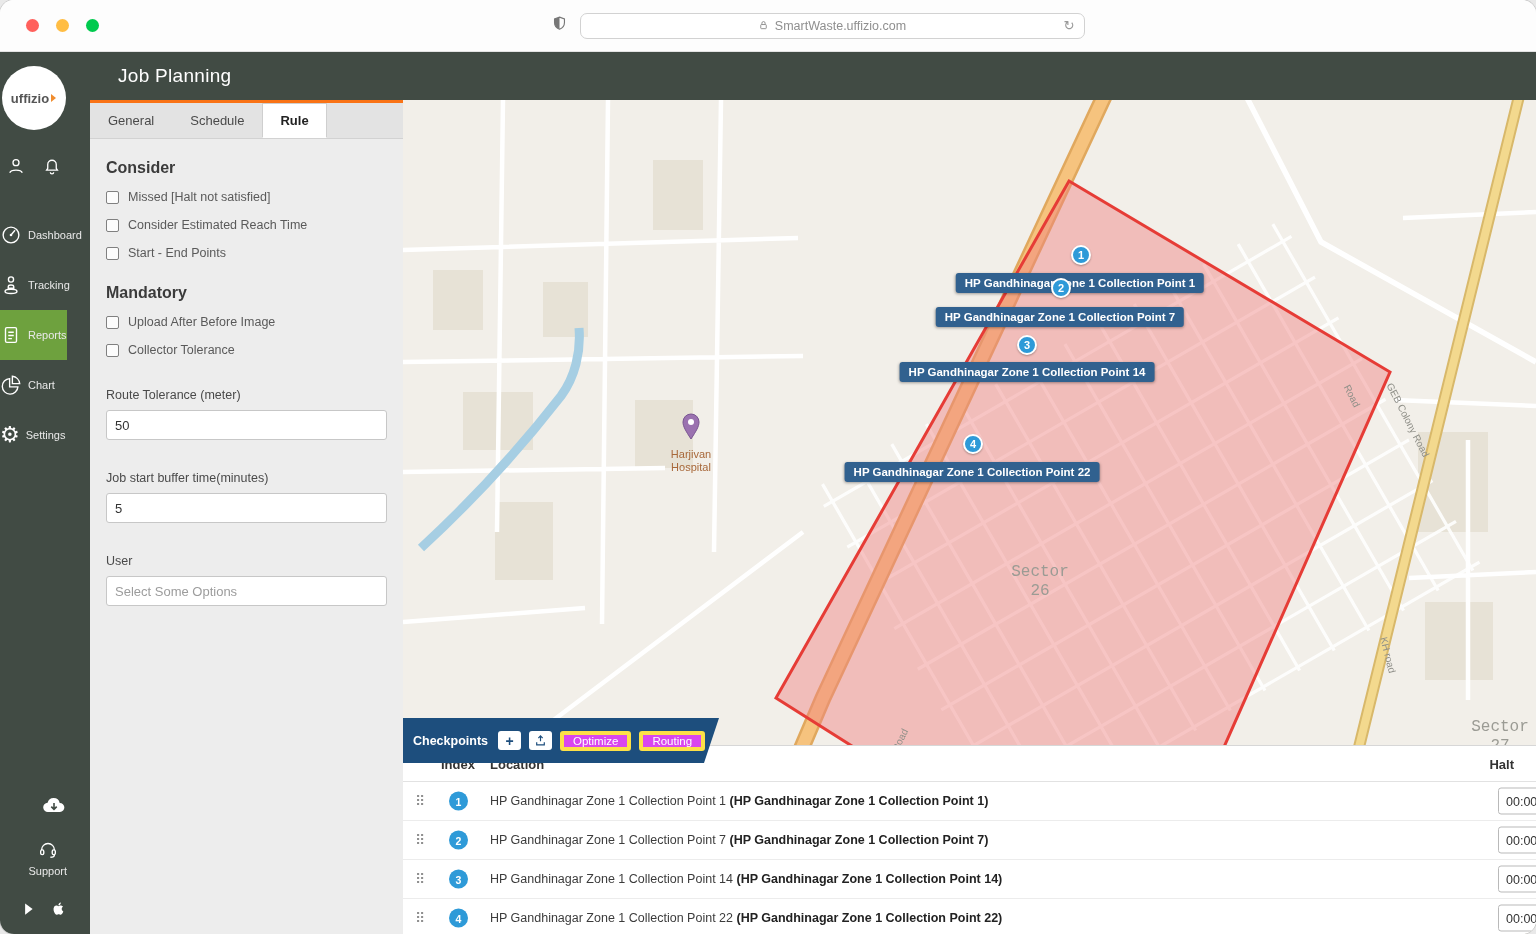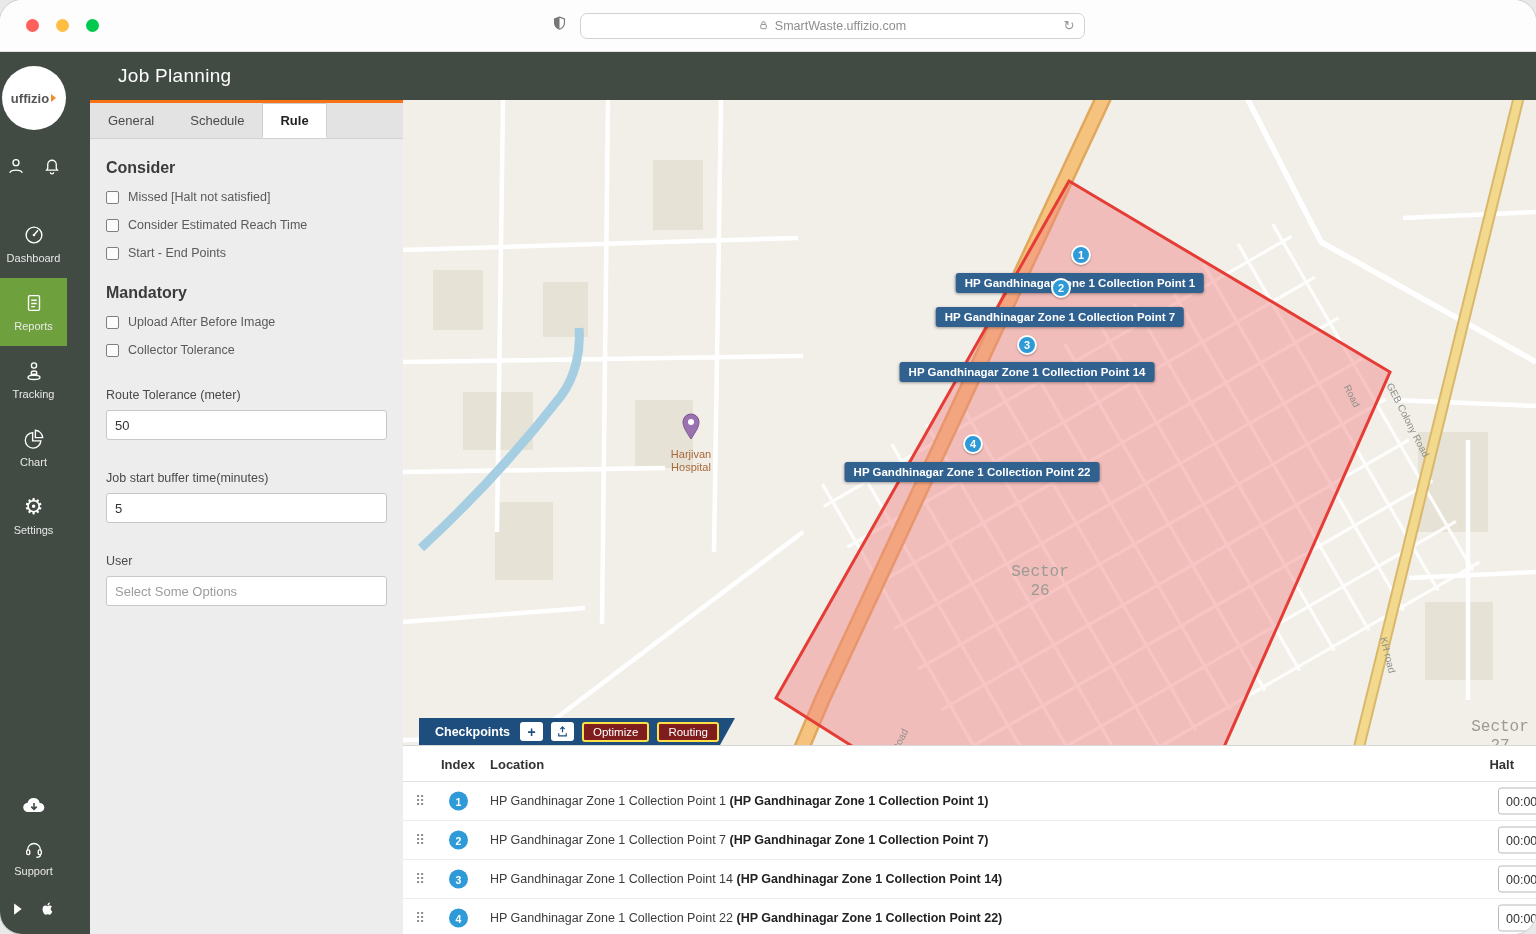--- a/index.html
+++ b/index.html
@@ -1,17 +1,17 @@
 <!DOCTYPE html>
 <html><head>
 <meta charset="utf-8">
 <style>
   * { margin:0; padding:0; box-sizing:border-box; }
   html,body { width:1536px; height:934px; background:#e9e9e9; font-family:"Liberation Sans","DejaVu Sans",sans-serif; }
-  .window { position:relative; width:1536px; height:934px; border-radius:22px; overflow:hidden; background:#fff; box-shadow:0 0 0 1px #cfcfcf; }
+  .window { position:relative; width:1536px; height:934px; border-radius:14px; overflow:hidden; background:#fff; box-shadow:0 0 0 1px #cfcfcf; }
 
   
   .browser-bar { position:absolute; left:0; top:0; right:0; height:52px; background:#fdfdfd; border-bottom:1px solid #e3e3e3; display:flex; align-items:center; }
   .lights { display:flex; gap:17px; margin-left:26px; }
   .light { width:13px; height:13px; border-radius:50%; }
   .light.red { background:#ff605c; } .light.yellow { background:#ffbd44; } .light.green { background:#00ca4e; }
   .chrome-spacer { flex:1; }
   .shield { margin-right:12px; }
   .url-pill { width:505px; height:26px; border:1px solid #d2d2d2; border-radius:7px; background:#fff; display:flex; align-items:center; justify-content:center; gap:6px; position:relative; }
   .url-text { font-size:12.5px; color:#8f8f8f; }
@@ -22,23 +22,23 @@
   .app-header { position:absolute; left:90px; top:0; right:0; height:48px; display:flex; align-items:center; padding-left:28px; }
   .app-title { color:#fff; font-size:19px; font-weight:500; letter-spacing:.3px; }
 
   
   .sidebar { position:absolute; left:0; top:0; bottom:0; width:67px; display:flex; flex-direction:column; align-items:center; z-index:20; }
   .logo-circle { width:64px; height:64px; border-radius:50%; background:#fff; display:flex; align-items:center; justify-content:center; margin-top:14px; flex:none; }
   .logo-text { font-size:13px; font-weight:700; color:#555; }
   .logo-arrow { width:0; height:0; border-left:5px solid #f08c2e; border-top:4px solid transparent; border-bottom:4px solid transparent; margin-left:2px; display:inline-block; }
   .mini-row { display:flex; gap:16px; margin-top:26px; }
   .nav { margin-top:34px; width:100%; display:flex; flex-direction:column; }
-  .nav-item { display:flex; flex-direction:column; align-items:center; gap:6px; padding:14px 0; color:#e9e9e9; font-size:11px; cursor:pointer; width:100%; }
+  .nav-item { display:flex; align-items:center; gap:6px; padding:14px 0; color:#e9e9e9; font-size:11px; cursor:pointer; width:100%; }
   .nav-item.active { background:#6ea13e; }
-  .bottom-group { margin-top:auto; display:flex; flex-direction:column; align-items:center; gap:22px; padding-bottom:16px; width:100%; }
+  .bottom-group { margin-top:auto; display:flex; flex-direction:column; align-items:flex-end; gap:22px; padding-bottom:16px; width:100%; }
   .support-item { display:flex; flex-direction:column; align-items:center; gap:5px; color:#e9e9e9; font-size:11px; cursor:pointer; }
   .store-row { display:flex; gap:13px; align-items:center; }
   .sb-icon { display:flex; align-items:center; justify-content:center; }
   .gear-glyph { color:#fff; font-size:22px; line-height:22px; }
 
   
   .left-panel { position:absolute; left:90px; top:48px; width:313px; bottom:0; background:#ededed; border-top:3px solid #f97316; z-index:15; }
   .tabs { display:flex; background:#e3e3e3; border-bottom:1px solid #d2d2d2; }
   .tab { padding:9px 17px; font-size:13px; color:#4a4a4a; cursor:pointer; border:1px solid transparent; }
   .tab.active { background:#fff; color:#222; font-weight:600; border-color:#cfcfcf; border-bottom-color:#fff; }
@@ -56,24 +56,24 @@
   .map { position:absolute; left:403px; top:48px; right:0; bottom:0; overflow:hidden; background:#f2efe9; }
   .map-svg { position:absolute; left:0; top:0; }
   .map-label { position:absolute; color:#9b9b94; font-size:16px; text-align:center; line-height:1.2; transform:translate(-50%,-50%); white-space:nowrap; z-index:1;font-family:Liberation Mono, monospace; }
   .road-label { position:absolute; color:#8f8f88; font-size:10px; white-space:nowrap; z-index:1; }
   .poi-label { position:absolute; color:#a8683a; font-size:11px; text-align:center; line-height:1.2; transform:translate(-50%,0); white-space:nowrap; z-index:1; }
   .hospital-pin { position:absolute; transform:translate(-50%,-100%); z-index:1; }
   .tt { position:absolute; transform:translate(-50%,-50%); background:#31618f; color:#fff; font-size:11.5px; font-weight:700; padding:4px 9px; border-radius:3px; white-space:nowrap; box-shadow:0 1px 3px rgba(0,0,0,.35); z-index:2; }
   .marker { position:absolute; width:20px; height:20px; border-radius:50%; background:#2e9ad8; border:2px solid #fff; color:#fff; font-size:11px; font-weight:700; display:flex; align-items:center; justify-content:center; transform:translate(-50%,-50%); box-shadow:0 1px 2px rgba(0,0,0,.3); z-index:3; cursor:pointer; }
 
   
-  .cp-banner { position:absolute; left:16px; top:618px; width:316px; height:27px; background:#1d4e7d; clip-path:polygon(0 0,100% 0,calc(100% - 15px) 100%,0 100%); display:flex; align-items:center; gap:8px; padding:0 10px; z-index:5;justify-content:center; }
+  .cp-banner { position:absolute; left:0; top:618px; width:316px; height:45px; background:#1d4e7d; clip-path:polygon(0 0,100% 0,calc(100% - 15px) 100%,0 100%); display:flex; align-items:center; gap:8px; padding:0 10px; z-index:5; }
   .cp-title { color:#fff; font-size:12.5px; font-weight:700; margin-right:2px; }
   .icon-btn { width:23px; height:19px; border-radius:3px; background:#fff; color:#1d4e7d; display:flex; align-items:center; justify-content:center; font-size:14px; font-weight:700; border:none; cursor:pointer; line-height:1; }
-  .cp-btn { height:20px; padding:0 9px; background:#7f1d1d; border:2px solid #fde047; border-radius:3px; color:#fff; font-size:11.5px; display:flex; align-items:center; cursor:pointer; font-family:inherit; }
+  .cp-btn { height:20px; padding:0 9px; background:#d946ef; border:4px solid #fde047; border-radius:3px; color:#fff; font-size:11.5px; display:flex; align-items:center; cursor:pointer; font-family:inherit; }
   .cp-table { position:absolute; left:0; top:645px; right:0; bottom:0; background:#fff; border-top:1px solid #d7d7d7; overflow:hidden; z-index:4; }
   .cp-head { position:relative; height:36px; border-bottom:1px solid #e2e2e2; }
   .cp-head span { position:absolute; top:50%; transform:translateY(-50%); font-weight:700; font-size:13px; color:#333; }
   .col-index { left:38px; } .col-location { left:87px; } .col-halt { right:22px; }
   .cp-row { position:relative; height:39px; border-bottom:1px solid #ececec; }
   .drag { position:absolute; left:12px; top:50%; transform:translateY(-50%); color:#8f8f8f; font-size:14px; cursor:grab; }
   .row-num { position:absolute; left:46px; top:50%; transform:translateY(-50%); width:19px; height:19px; border-radius:50%; background:#2e9ad8; color:#fff; font-size:10.5px; font-weight:700; display:flex; align-items:center; justify-content:center; }
   .row-text { position:absolute; left:87px; top:50%; transform:translateY(-50%); font-size:12.5px; color:#3c3c3c; white-space:nowrap; }
   .row-text b { font-weight:700; color:#222; }
   .halt-box { position:absolute; right:-16px; top:50%; transform:translateY(-50%); width:54px; height:27px; border:1px solid #b9b9b9; border-radius:3px; font-size:12.5px; color:#333; padding:0 0 0 7px; background:#fff; font-family:inherit; }
@@ -138,38 +138,38 @@
         <div class="nav-item">
           <span class="sb-icon">
             <svg width="22" height="22" viewBox="0 0 24 24" fill="none" stroke="#fff" stroke-width="1.5">
                 <circle cx="12" cy="12" r="8.6"></circle>
                 <path d="M12 12l4.4-5.2"></path>
                 <circle cx="12" cy="12" r="1.4" fill="#fff" stroke="none"></circle>
               </svg>
           </span>
           <span>Dashboard</span>
         </div>
-        <div class="nav-item active">
-          <span class="sb-icon">
-            <svg width="22" height="22" viewBox="0 0 24 24" fill="none" stroke="#fff" stroke-width="1.5">
-                <rect x="6" y="4" width="12" height="16" rx="1.5"></rect>
-                <path d="M9 9h6M9 12.5h6M9 16h4"></path>
-              </svg>
-          </span>
-          <span>Reports</span>
-        </div>
         <div class="nav-item">
           <span class="sb-icon">
             <svg width="22" height="22" viewBox="0 0 24 24" fill="none" stroke="#fff" stroke-width="1.5">
                 <circle cx="12" cy="6" r="2.8"></circle>
                 <path d="M9 14c0-2.6 6-2.6 6 0v1.5H9z"></path>
                 <ellipse cx="12" cy="19" rx="6.5" ry="2.3"></ellipse>
               </svg>
           </span>
           <span>Tracking</span>
+        </div>
+        <div class="nav-item active">
+          <span class="sb-icon">
+            <svg width="22" height="22" viewBox="0 0 24 24" fill="none" stroke="#fff" stroke-width="1.5">
+                <rect x="6" y="4" width="12" height="16" rx="1.5"></rect>
+                <path d="M9 9h6M9 12.5h6M9 16h4"></path>
+              </svg>
+          </span>
+          <span>Reports</span>
         </div>
         <div class="nav-item">
           <span class="sb-icon">
             <svg width="22" height="22" viewBox="0 0 24 24" fill="none" stroke="#fff" stroke-width="1.5">
                 <path d="M10.5 5a8.5 8.5 0 1 0 9 9h-9z"></path>
                 <path d="M13.5 2.5a9 9 0 0 1 8 8h-8z"></path>
               </svg>
           </span>
           <span>Chart</span>
         </div>

